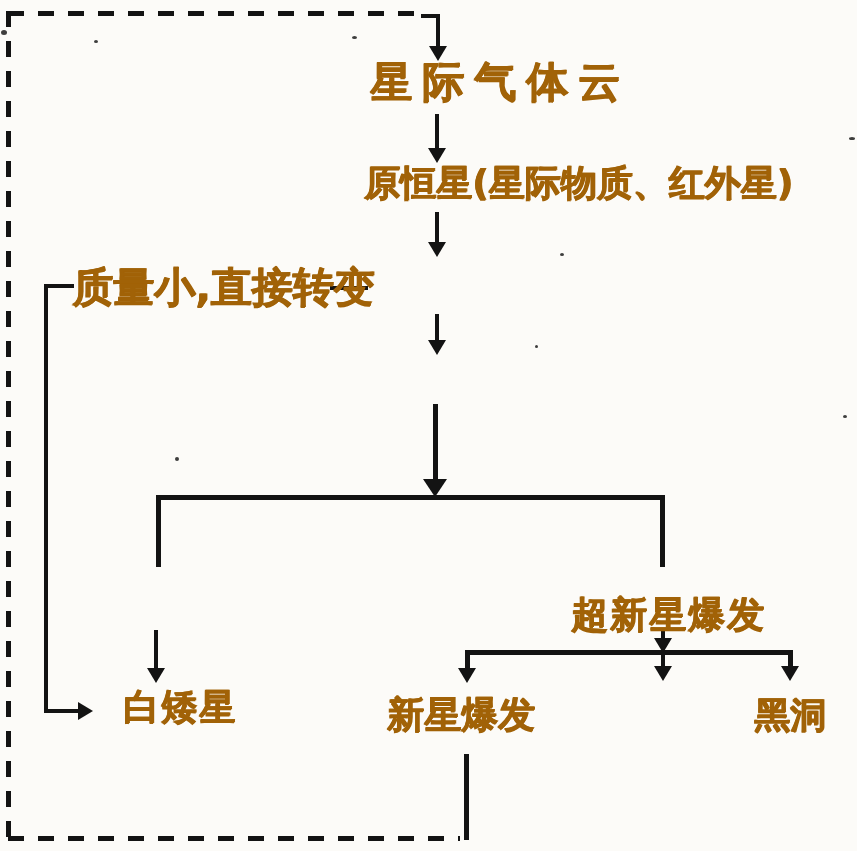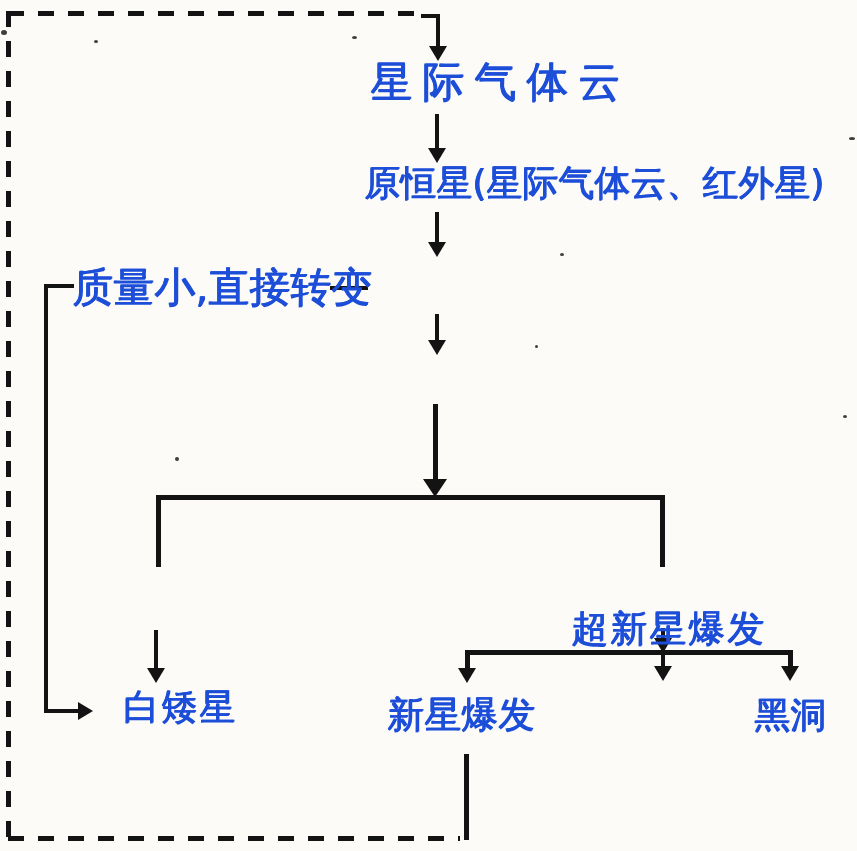--- a/index.html
+++ b/index.html
@@ -2,21 +2,21 @@
 <html><head>
 <meta charset="utf-8">
 <style>
   html,body{margin:0;padding:0;background:#e9e7e2;}
   .canvas{
     position:relative;width:857px;height:851px;margin:0 auto;
     background:#fcfbf8;overflow:hidden;
     font-family:"DejaVu Sans","Liberation Sans",sans-serif;
   }
   .node{
-    position:absolute;color:#1d4ed8;font-weight:400;white-space:nowrap;
+    position:absolute;color:#a16207;font-weight:700;white-space:nowrap;
     text-shadow:1px 0 0 currentColor, 0 1px 0 currentColor;
     line-height:1.05;
   }
   .line{position:absolute;background:#131313;}
   .hdash{position:absolute;height:5px;
     background:repeating-linear-gradient(90deg,#131313 0 16px,transparent 16px 30px);}
   .vdash{position:absolute;width:5px;
     background:repeating-linear-gradient(180deg,#131313 0 16px,transparent 16px 30px);}
   .ah-d{position:absolute;width:0;height:0;
     border-left:9px solid transparent;border-right:9px solid transparent;
@@ -75,28 +75,28 @@
   <div class="ah-d" style="left:458px;top:668px;"></div>
   <div class="line" style="left:661px;top:655px;width:4px;height:12px;"></div>
   <div class="ah-d" style="left:654px;top:666px;"></div>
   <div class="line" style="left:788px;top:650px;width:5px;height:18px;"></div>
   <div class="ah-d" style="left:781px;top:666px;"></div>
 
   <div class="line" style="left:464px;top:754px;width:5px;height:86px;"></div>
 
   <div class="node" style="left:370px;top:60px;font-size:42px;letter-spacing:10px;">星际气体云</div>
 
-  <div class="node" style="left:364px;top:164px;font-size:36px;letter-spacing:0px;">原恒星(星际气体云、红外星)</div>
+  <div class="node" style="left:364px;top:164px;font-size:36px;letter-spacing:0px;">原恒星(星际物质、红外星)</div>
 
   <div class="node" style="left:72px;top:266px;font-size:41px;letter-spacing:0px;">质量小,直接转变</div>
 
 
 
 
-  <div class="node" style="left:571px;top:610px;font-size:37px;letter-spacing:2px;text-align:right;">超新星爆发</div>
+  <div class="node" style="left:571px;top:596px;font-size:37px;letter-spacing:2px;text-align:right;">超新星爆发</div>
 
   <div class="node" style="left:117px;top:688px;font-size:36px;letter-spacing:2px;margin-left:6px;">白矮星</div>
 
   <div class="node" style="left:387px;top:696px;font-size:37px;letter-spacing:0px;">新星爆发</div>
 
 
   <div class="node" style="left:754px;top:696px;font-size:36px;letter-spacing:0px;">黑洞</div>
 
   <div class="speck" style="left:1px;top:30px;width:6px;height:5px;"></div>
   <div class="speck" style="left:94px;top:40px;width:4px;height:3px;"></div>

